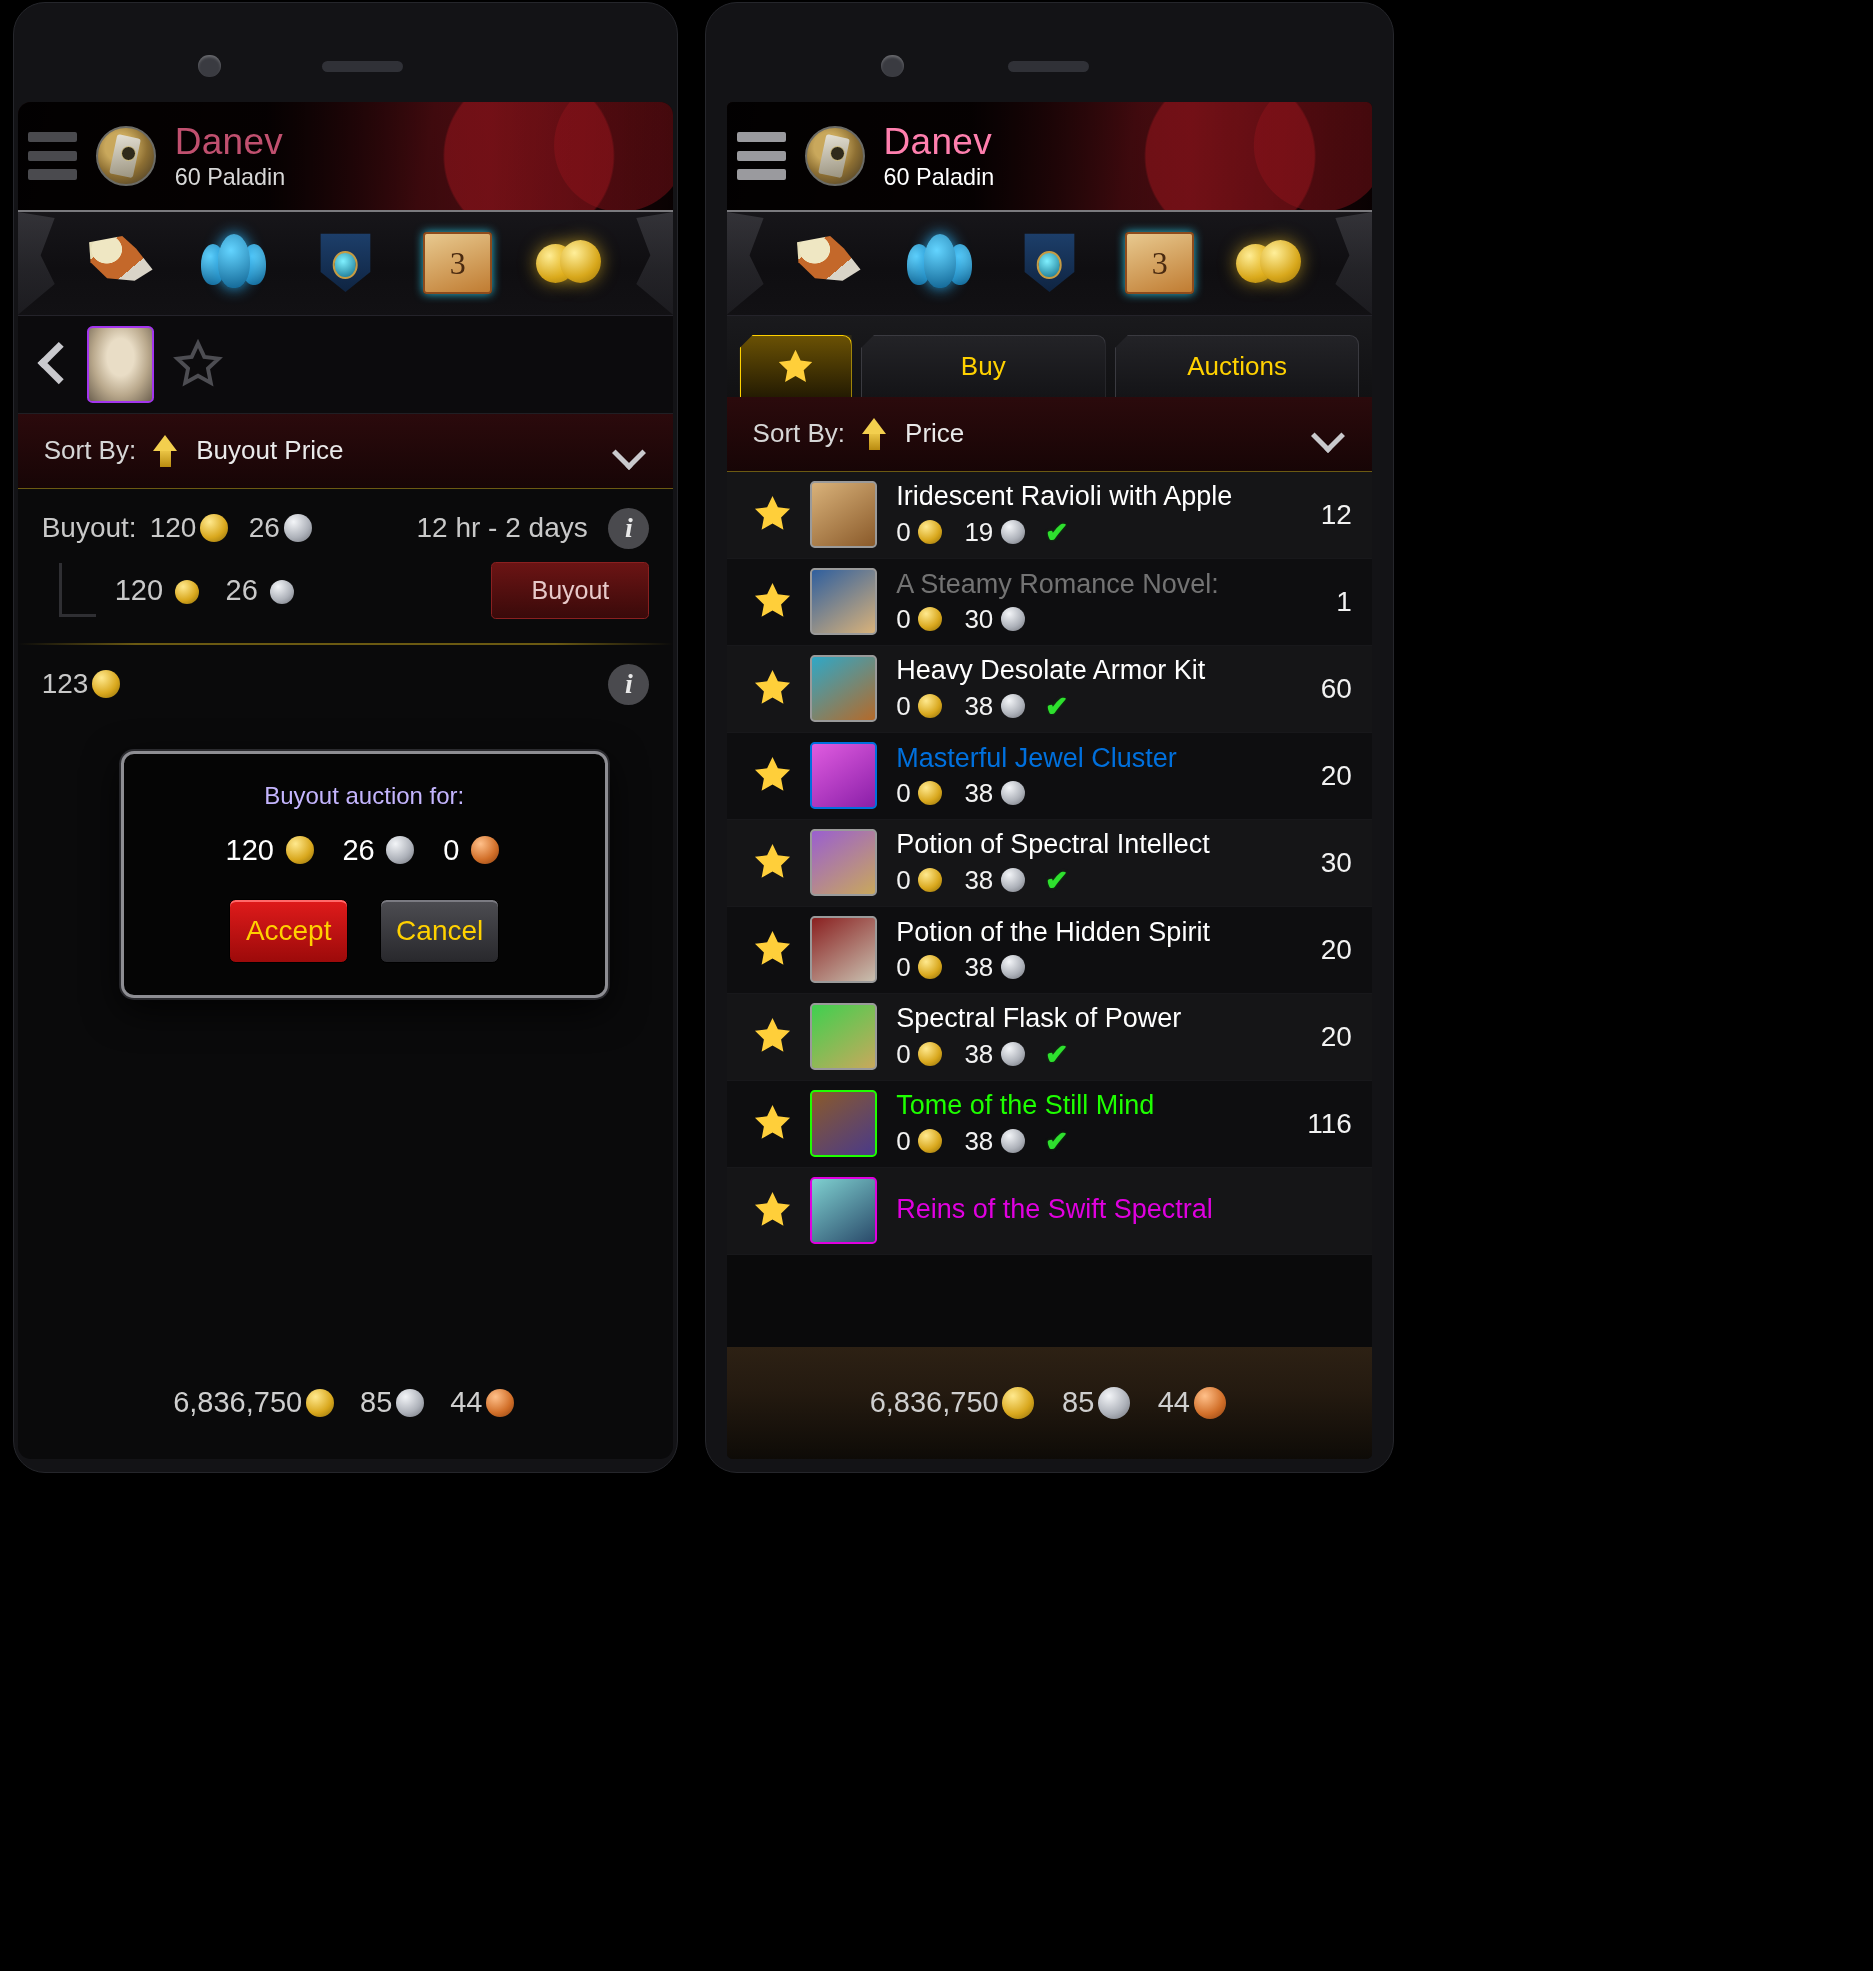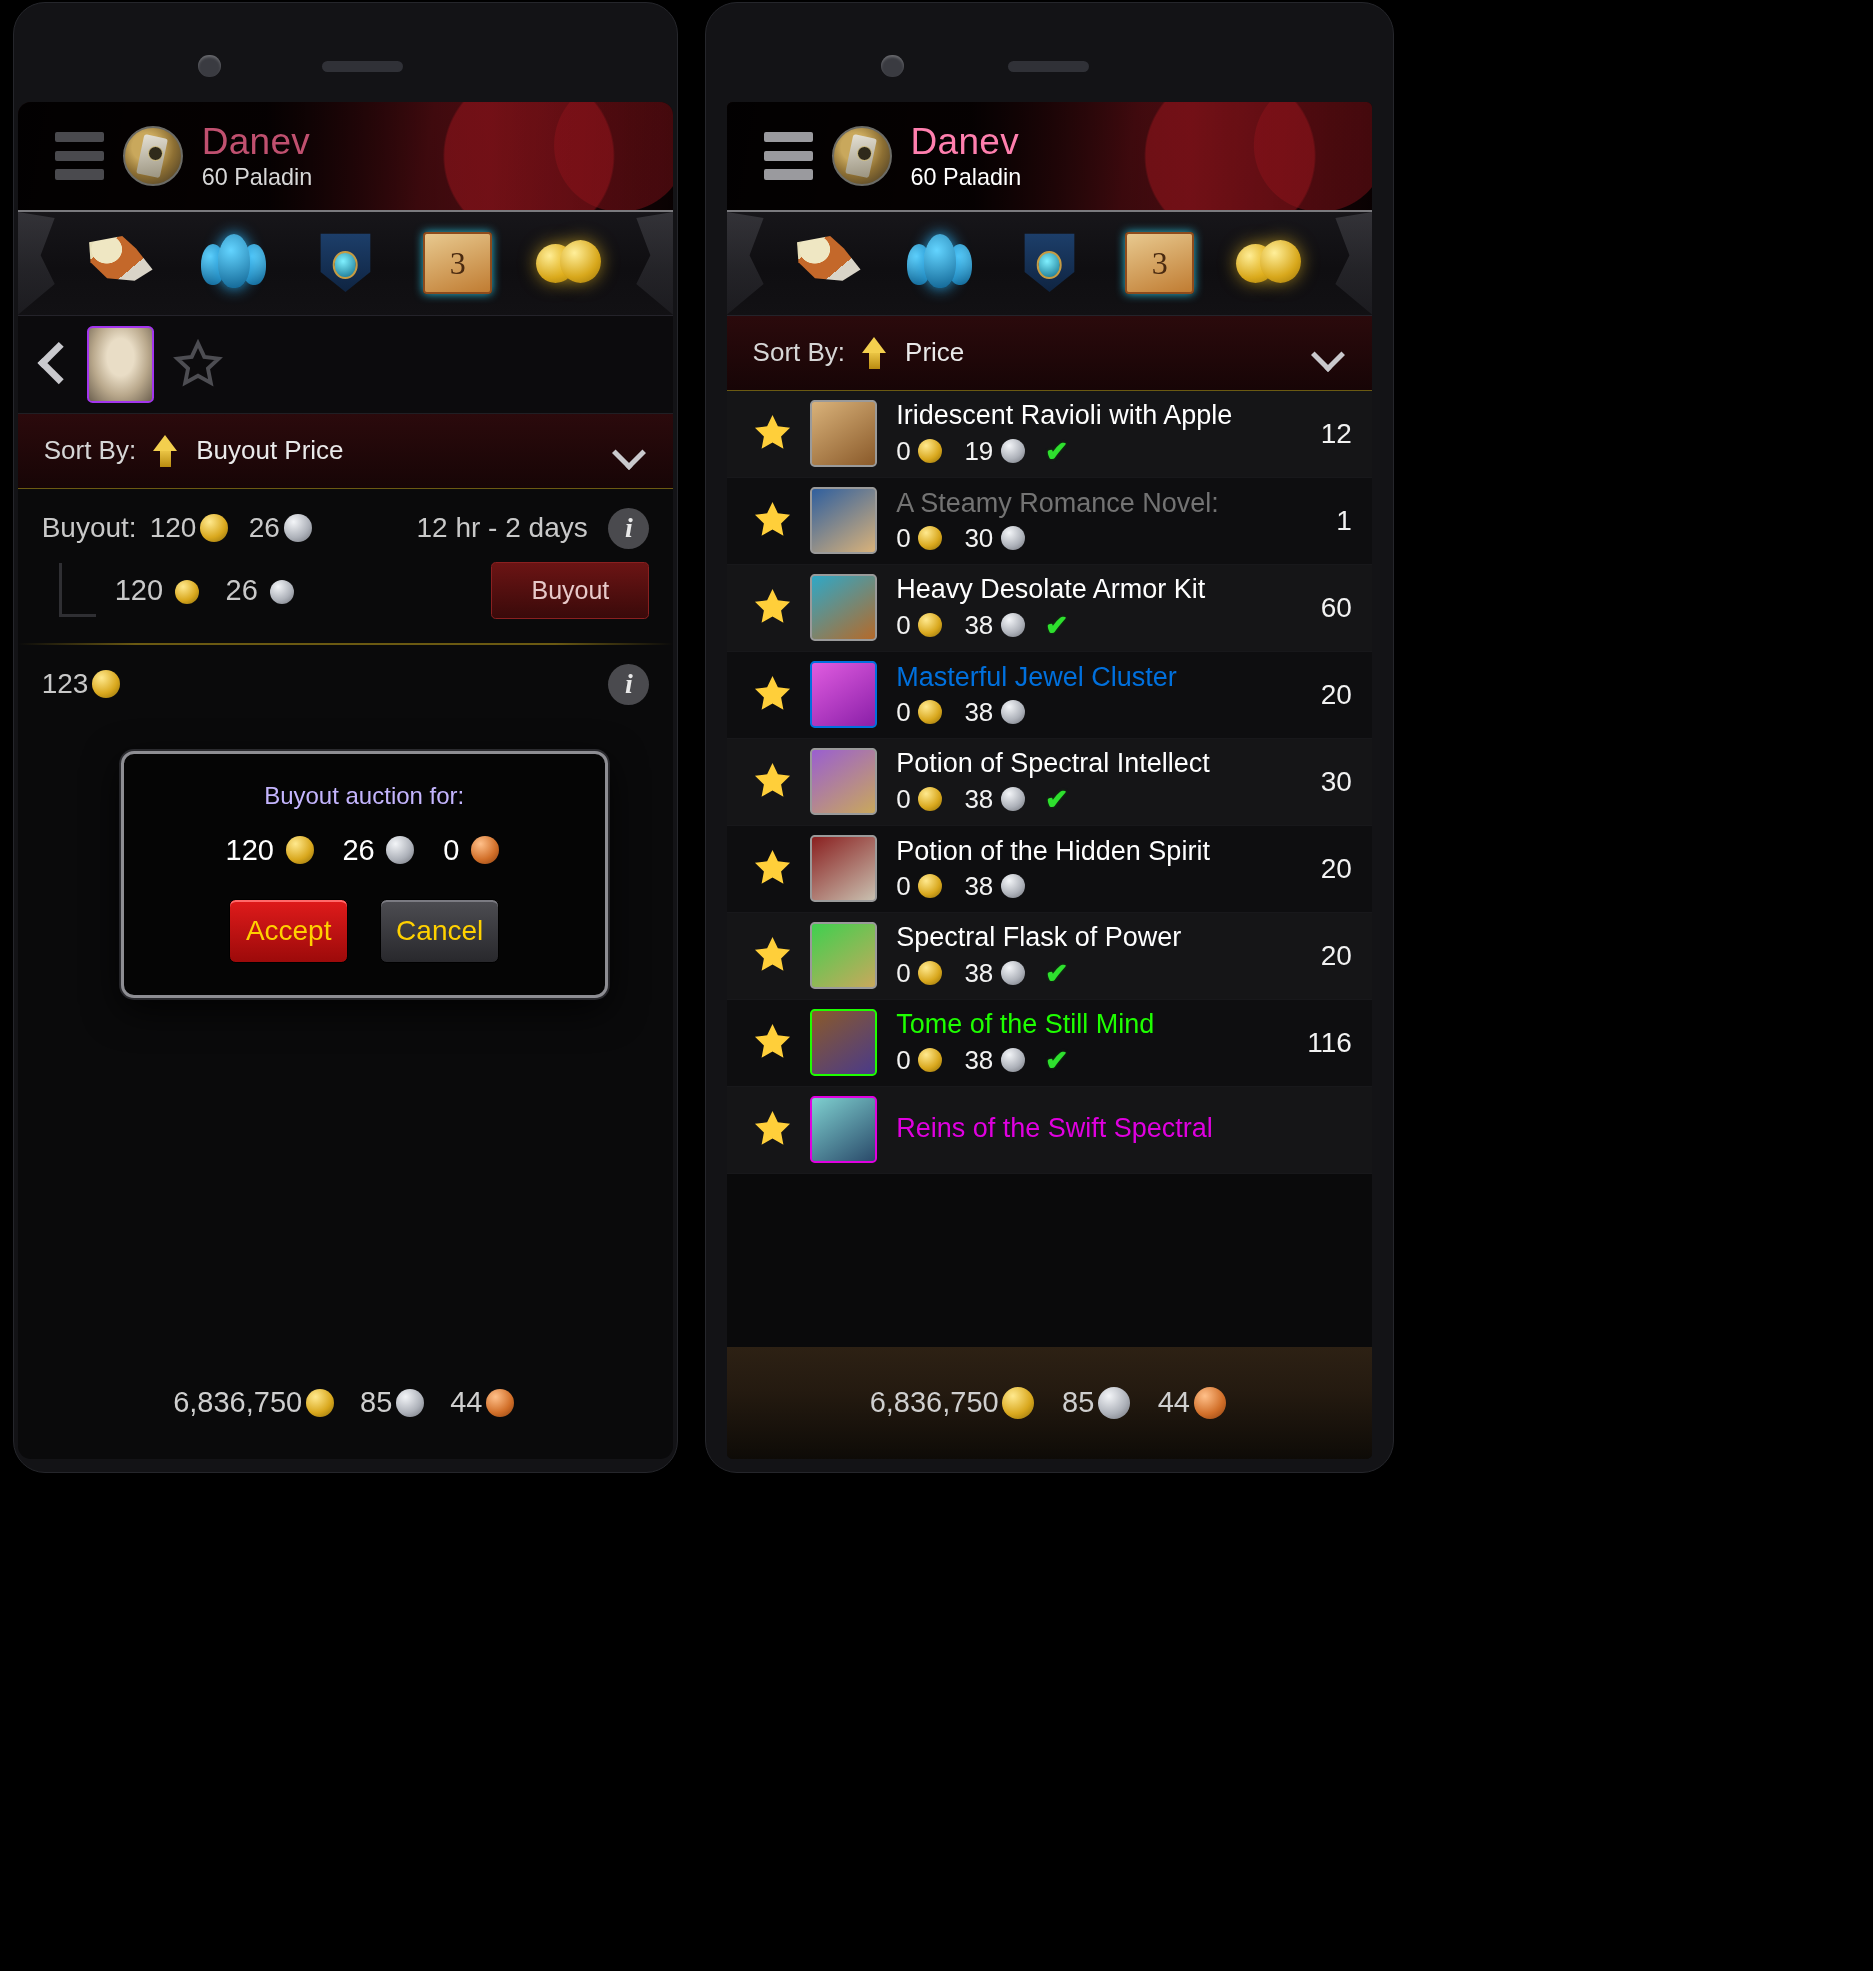--- a/index.html
+++ b/index.html
@@ -40,21 +40,21 @@
   
   .hdr { position:relative; height:108px;
          background:linear-gradient(100deg,#1b0608 0%,#4a0d12 42%,#6d1118 62%,#2a070a 100%);
          overflow:hidden; }
   .hdr::after { content:""; position:absolute; inset:0;
       background:
         radial-gradient(circle at 78% 50%, rgba(150,20,28,.55) 0 84px, transparent 86px),
         radial-gradient(circle at 92% 40%, rgba(140,18,26,.45) 0 66px, transparent 67px),
         linear-gradient(90deg, rgba(0,0,0,.92) 0 38%, rgba(0,0,0,.25) 72%, rgba(0,0,0,.8) 100%);
       pointer-events:none; }
-  .hdr-in { position:relative; z-index:2; display:flex; align-items:center; height:100%; padding-left:37px; gap:19px; }
+  .hdr-in { position:relative; z-index:2; display:flex; align-items:center; height:100%; padding-left:10px; gap:19px; }
   .burger { width:49px; display:flex; flex-direction:column; gap:8.4px; flex:none; }
   .burger i { display:block; height:10.3px; border-radius:1.9px; background:#4a4a4e; }
   .avatar { width:60px; height:60px; border-radius:50%; flex:none;
      background:radial-gradient(circle at 38% 34%, #c9a85c 0 28%, #8d6f33 55%, #3c3222 100%);
      border:2.8px solid #6b6b66; position:relative; overflow:hidden; }
   .avatar::before { content:""; position:absolute; left:28%; top:14%; width:42%; height:72%;
      background:linear-gradient(160deg,#e4e0d4,#9a937f); transform:rotate(12deg); border-radius:2.8px; }
   .avatar::after { content:""; position:absolute; left:42%; top:32%; width:13px; height:13px;
      border-radius:50%; background:#2f2a1b; border:1.9px solid #d8c68a; }
   .who { line-height:1.06; }
@@ -349,20 +349,29 @@
             </div>
           <div class="tico ico-tabard"></div>
           <div class="tico ico-book"></div>
           <div class="tico ico-coins">
               <i></i>
               <i></i>
             </div>
         </div>
       </div>
 
+      <div class="tabs">
+        <div class="tab fav">
+          <svg viewBox="0 0 24 24">
+            <path d="M12 2.2l3 6.3 6.8.9-5 4.8 1.3 6.8L12 17.6 5.9 21l1.3-6.8-5-4.8 6.8-.9z" fill="#ffcf3a"></path>
+            </svg>
+        </div>
+        <div class="tab">Buy</div>
+        <div class="tab">Auctions</div>
+      </div>
 
       <div class="sortbar">
         <span class="lbl">Sort By:</span>
         <span class="arrow-up"></span>
         <span class="val">Price</span>
         <span class="caret"></span>
       </div>
 
       <div id="listings">
           <div class="lrow">

